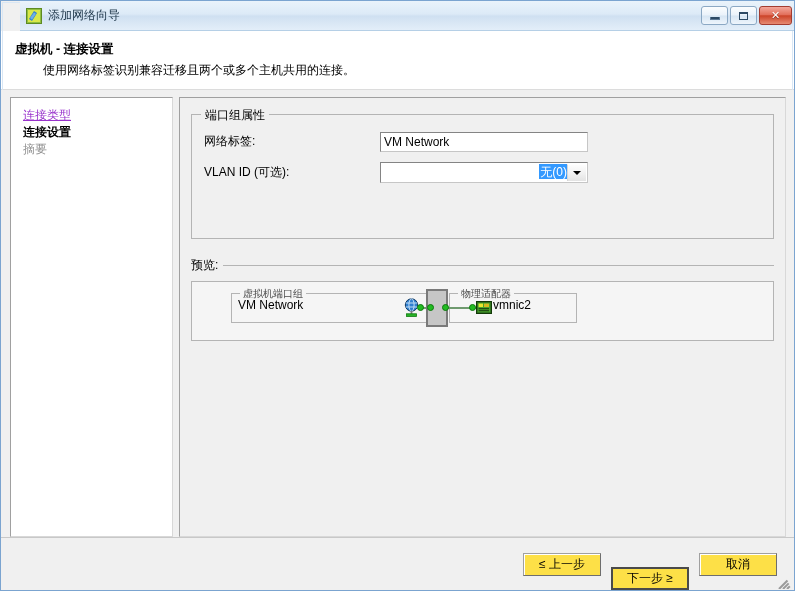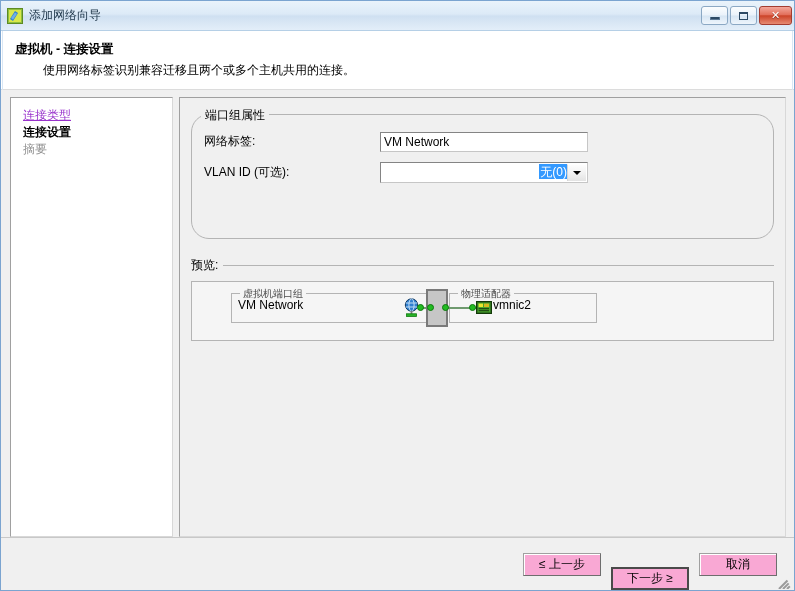--- a/index.html
+++ b/index.html
@@ -38,20 +38,21 @@
   #titlebar {
     height: 29px;
     background: linear-gradient(to bottom, #eaf3fb 0%, #dceaf7 45%, #cfe0f1 52%, #e3eef9 100%);
     border-bottom: 1px solid #b5cfe6;
     display: flex;
     align-items: center;
     padding: 0 2px 0 6px;
     position: relative;
     z-index: 2;
     flex: 0 0 auto;
+    margin-left: 19px;
   }
   #app-icon {
     width: 16px; height: 16px;
     margin-right: 6px;
     position: relative;
     flex: 0 0 auto;
   }
   #title-text {
     font-size: 12px;
     color: #1b3347;
@@ -179,21 +180,21 @@
   .groupbox > .gb-title {
     position: absolute;
     top: -8px;
     left: 9px;
     background: #f0f0f0;
     padding: 0 4px;
     font-size: 12px;
     color: #000000;
     white-space: nowrap;
   }
-  #pg-props { height: 125px; border-radius: 18px; }
+  #pg-props { height: 125px; }
 
   .form-row {
     display: flex;
     align-items: center;
     height: 21px;
     margin-bottom: 10px;
   }
   .form-label {
     width: 176px;
     font-size: 12px;
@@ -305,21 +306,21 @@
     position: absolute;
     top: -7px;
     left: 8px;
     background: #f5f5f5;
     padding: 0 3px;
     font-size: 10px;
     color: #4a4a4a;
     white-space: nowrap;
   }
   #vmpg-group { left: 0; width: 208px; }
-  #phys-group { left: 218px; width: 148px; }
+  #phys-group { left: 218px; width: 128px; }
   #vmpg-label {
     position: absolute;
     left: 7px; top: 9px;
     font-size: 12px;
     color: #000000;
     white-space: nowrap;
   }
   #vmnic-label {
     position: absolute;
     left: 47px; top: 9px;
@@ -380,21 +381,21 @@
     gap: 10px;
     position: relative;
   }
   .btn {
     width: 78px;
     height: 23px;
     box-sizing: border-box;
     border: 1px solid #a0a0a0;
     border-right-color: #6e6e6e;
     border-bottom-color: #6e6e6e;
-    background: #f9a8d4;
+    background: #fde047;
     font-size: 12px;
     color: #000000;
     display: flex;
     align-items: center;
     justify-content: center;
     white-space: nowrap;
     box-shadow: inset 1px 1px 0 #ffffff;
   }
   .btn.default {
     border: 2px solid #4a4a4a;

